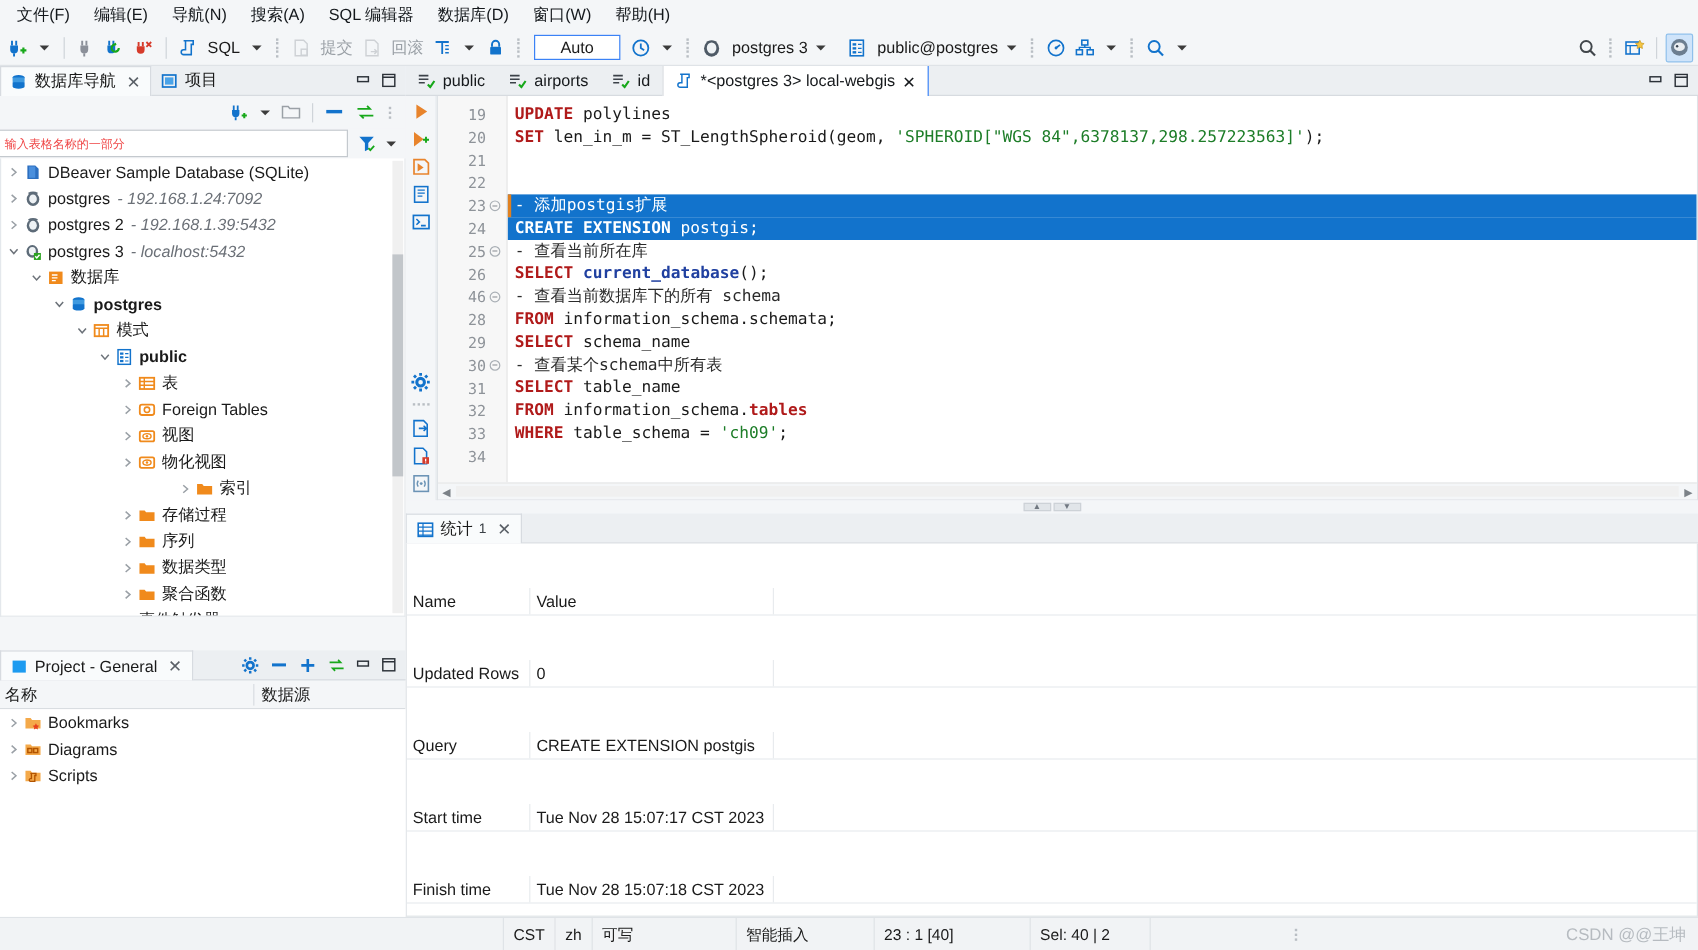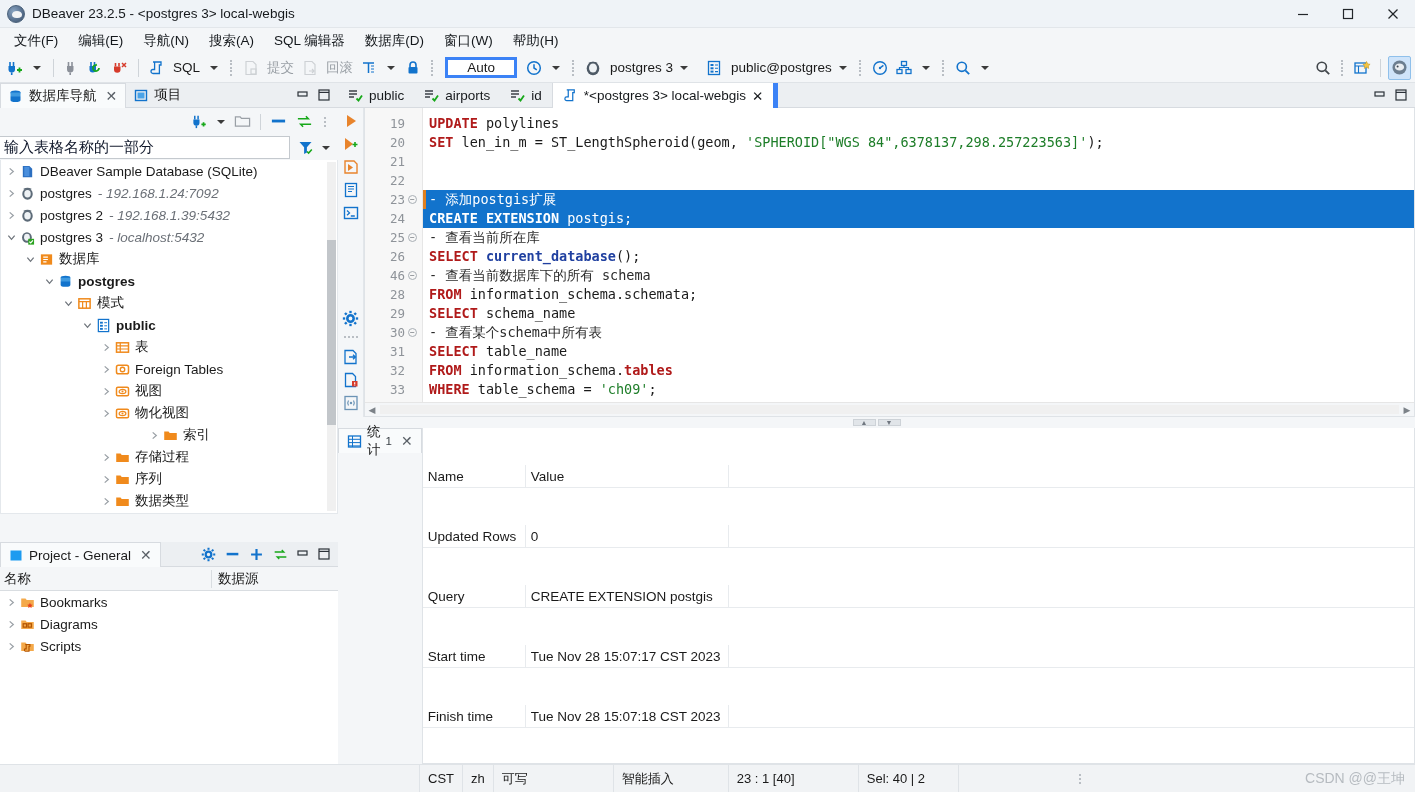--- a/index.html
+++ b/index.html
@@ -45,21 +45,21 @@
   }
   .tb { display:flex; align-items:center; justify-content:center; height:24px; min-width:22px; padding:0 2px; }
   .tb.dis { opacity:.42; }
   .tb-label { font-size:13.5px; padding:0 3px; }
   .tb-label.dis { color:#9aa0a6; }
   .caret { width:0;height:0;border-left:4px solid transparent;border-right:4px solid transparent;border-top:4px solid #3b3b3b; margin:0 5px; }
   .vsep { width:1px; height:18px; background:#cfd4d9; margin:0 5px; }
   .dotsep { width:3px; height:16px; margin:0 5px; display:flex; flex-direction:column; justify-content:space-between; }
   .dotsep i { display:block; width:2px; height:2px; background:#b9bec4; }
   .auto-box {
-    border:3px solid #3b82f6; background:#fff; height:21px; min-width:72px;
+    border:1px solid #3b82f6; background:#fff; height:21px; min-width:72px;
     display:flex; align-items:center; justify-content:center; font-size:13.5px; margin:0 4px;
   }
   .tb-text { font-size:13.5px; padding-left:4px; }
 
   
   .body { flex:1 1 auto; display:flex; min-height:0; }
   .left-col { width:338px; flex:0 0 338px; display:flex; flex-direction:column; background:#f4f6f8;gap:28px; }
   .right-col { flex:1 1 auto; display:flex; flex-direction:column; min-width:0; background:#f4f6f8; }
 
   
@@ -72,21 +72,21 @@
   .ptab.active { background:#f9fbfc; border-top:1px solid #d7dbe0; border-left:1px solid #d7dbe0; border-right:1px solid #d7dbe0; margin-bottom:-1px; }
   .ptab .x { font-size:14px; color:#5a6067; margin-left:4px; }
   .panel-tabs .spacer { flex:1 1 auto; }
   .panel-btns { display:flex; align-items:center; gap:9px; padding-right:8px; }
 
   .panel-toolbar { height:27px; display:flex; align-items:center; justify-content:flex-end; gap:9px; padding-right:10px; background:#f4f6f8; flex:0 0 27px; }
 
   
   .filterrow { display:flex; align-items:center; background:#f4f6f8; flex:0 0 25px; height:25px; }
   .filterbox { flex:1 1 auto; height:23px; background:#fff; border:1px solid #c4c9ce; display:flex; align-items:center; padding-left:4px; margin-left:-1px; }
-  .filterbox span { font-size:15px; color:#0f172a; }
+  .filterbox span { font-size:10px; color:#ef4444; }
   .filter-icons { display:flex; align-items:center; gap:8px; padding:0 8px; }
 
   
   .tree { flex:1 1 auto; background:#fff; overflow:hidden; position:relative; border:1px solid #e4e8ec; border-top:none; }
   .trow { display:flex; align-items:center; height:22px; font-size:13.5px; white-space:nowrap; }
   .twist { width:14px; flex:0 0 14px; display:flex; align-items:center; justify-content:center; color:#8a9097; }
   .ticon { width:18px; flex:0 0 18px; display:flex; align-items:center; justify-content:center; margin-right:4px; }
   .tlabel { }
   .tlabel.bold { font-weight:bold; }
   .tsub { font-style:italic; color:#6b7077; margin-left:6px; }
@@ -95,21 +95,21 @@
   .vthumb { position:absolute; left:0; width:9px; background:#c2c6ca; }
 
   
   .proj-head { height:24px; display:flex; align-items:center; background:#f4f6f8; font-size:13.5px; border-bottom:1px solid #d9dde1; flex:0 0 24px; }
   .proj-head .c1 { width:212px; flex:0 0 212px; padding-left:4px; border-right:1px solid #d9dde1; }
   .proj-head .c2 { flex:1 1 auto; padding-left:6px; }
 
   
   .ed-tabs { height:25px; display:flex; align-items:stretch; background:#eceff2; border-bottom:1px solid #d7dbe0; flex:0 0 25px; }
   .etab { display:flex; align-items:center; gap:6px; padding:0 10px; font-size:13.5px; color:#16191c; }
-  .etab.active { background:#ffffff; border-left:1px solid #d7dbe0; border-right:5px solid #3b82f6; margin-bottom:-1px; }
+  .etab.active { background:#ffffff; border-left:1px solid #d7dbe0; border-right:1px solid #3b82f6; margin-bottom:-1px; }
   .ed-tabs .spacer { flex:1 1 auto; }
   .ed-tabs .rbtns { display:flex; align-items:center; gap:9px; padding-right:8px; }
 
   .ed-area { flex:1 1 auto; display:flex; min-height:0; }
   .ed-gutterbar { width:26px; flex:0 0 26px; background:#f4f6f8; display:flex; flex-direction:column; align-items:center; padding-top:5px; gap:7px; border-right:1px solid #e2e6ea;}
   .ed-main { flex:1 1 auto; display:flex; flex-direction:column; min-width:0; background:#fff; border:1px solid #dfe3e7; border-top:none; }
 
   .code-wrap { flex:1 1 auto; display:flex; min-height:0; overflow:hidden; position:relative; background:#fff; }
   .linecol { width:58px; flex:0 0 58px; background:#f7f7f7; border-right:1px solid #e6e6e6; padding-top:6px; }
   .lineno { height:19px; line-height:19px; text-align:right; padding-right:4px; font-family:"DejaVu Sans Mono", monospace; font-size:12.5px; color:#8e9399; display:flex; justify-content:flex-end; align-items:center;}
@@ -125,21 +125,21 @@
   .cur-left { position:absolute; left:0; width:3px; height:19px; background:#e08020; }
 
   .hscroll { height:14px; flex:0 0 14px; background:#f4f6f8; display:flex; align-items:center; border-top:1px solid #e6e6e6; position:relative;}
   .harrow { width:14px; text-align:center; color:#7c8288; font-size:9px; }
   .hbar { flex:1 1 auto; height:9px; background:#f0f0f0; margin:0 1px; }
 
   .split-h { height:11px; flex:0 0 11px; background:#f4f6f8; display:flex; align-items:center; justify-content:center; gap:2px; }
   .split-h .pill { width:23px; height:7px; background:#e1e5e9; border:1px solid #cdd2d7; display:flex; align-items:center; justify-content:center; font-size:7px; color:#707780; }
 
   
-  .res { flex:0 0 auto; display:flex; flex-direction:row; min-height:0; }
+  .res { flex:0 0 auto; display:flex; flex-direction:column; min-height:0; }
   .res-tabs { height:25px; display:flex; align-items:stretch; background:#eceff2; border-bottom:1px solid #d7dbe0; flex:0 0 25px; }
   .grid { flex:1 1 auto; background:#fff; border:1px solid #dfe3e7; border-top:none; display:flex; flex-direction:column; overflow:hidden;}
   .grow { display:flex; height:23px; flex:0 0 23px; border-bottom:1px solid #e8ebee;margin-top:37px; }
   .gcell { padding:2px 5px; font-size:13.5px; display:flex; align-items:center; white-space:nowrap; overflow:hidden; }
   .gc1 { width:103px; flex:0 0 103px; border-right:1px solid #e8ebee; }
   .gc2 { width:203px; flex:0 0 203px; border-right:1px solid #e8ebee; }
   .gc3 { flex:1 1 auto; }
 
   
   .statusbar { height:28px; flex:0 0 28px; background:#f1f3f5; border-top:1px solid #dfe3e7; display:flex; align-items:center; font-size:13px; }
@@ -152,41 +152,20 @@
 
   
   .ico { display:inline-flex; align-items:center; justify-content:center; }
   .fold-box { display:inline-flex; width:9px;height:9px;border:1px solid #a9afb5;border-radius:50%; align-items:center;justify-content:center; font-size:8px; line-height:1; color:#6f757b;}
 </style>
 </head>
 <body>
 
 <div class="app">
 
-  <div class="titlebar">
-    <div class="title-icon"></div>
-    <div class="title-text">DBeaver 23.2.5 - &lt;postgres 3&gt; local-webgis</div>
-    <div class="title-spacer"></div>
-    <div class="winbtn">
-      <svg width="12" height="12" viewBox="0 0 12 12">
-          <line x1="1" y1="6.5" x2="11" y2="6.5" stroke="#22262a" stroke-width="1.2"></line>
-        </svg>
-    </div>
-    <div class="winbtn">
-      <svg width="12" height="12" viewBox="0 0 12 12">
-          <rect x="1.5" y="1.5" width="9" height="9" fill="none" stroke="#22262a" stroke-width="1.2"></rect>
-        </svg>
-    </div>
-    <div class="winbtn">
-      <svg width="12" height="12" viewBox="0 0 12 12">
-          <line x1="1.5" y1="1.5" x2="10.5" y2="10.5" stroke="#22262a" stroke-width="1.2"></line>
-          <line x1="10.5" y1="1.5" x2="1.5" y2="10.5" stroke="#22262a" stroke-width="1.2"></line>
-        </svg>
-    </div>
-  </div>
 
   <div class="menubar">
     <div class="menu-item">文件(F)</div>
     <div class="menu-item">编辑(E)</div>
     <div class="menu-item">导航(N)</div>
     <div class="menu-item">搜索(A)</div>
     <div class="menu-item">SQL 编辑器</div>
     <div class="menu-item">数据库(D)</div>
     <div class="menu-item">窗口(W)</div>
     <div class="menu-item">帮助(H)</div>

